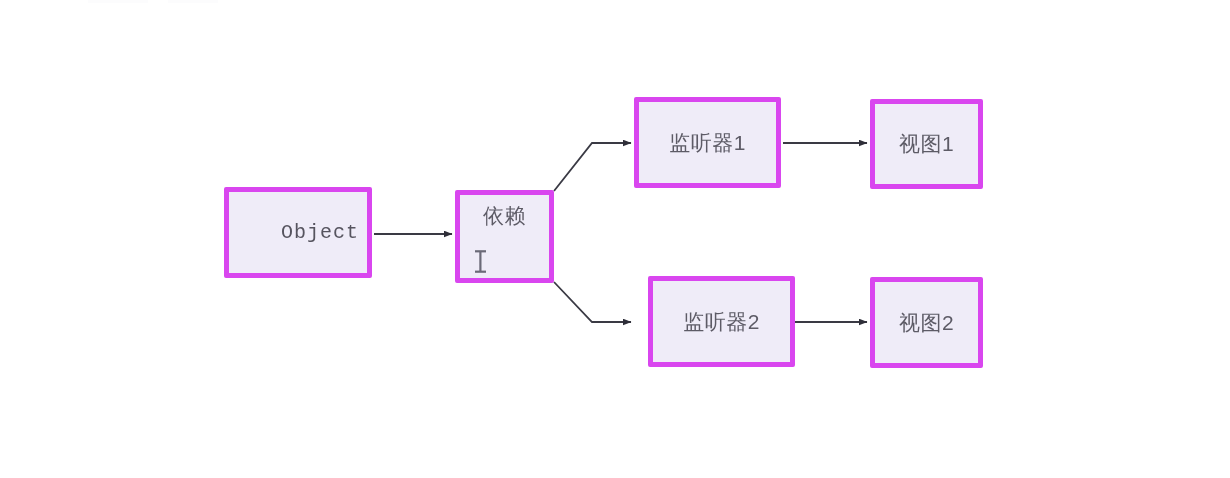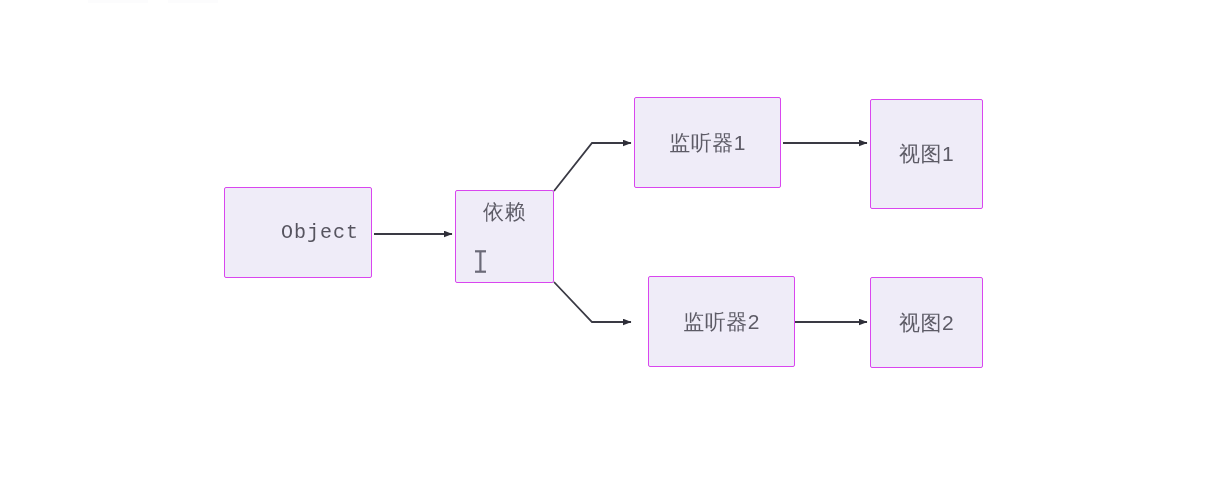--- a/index.html
+++ b/index.html
@@ -23,21 +23,21 @@
     height: 478px;
     pointer-events: none;
   }
   .node {
     position: absolute;
     box-sizing: border-box;
     display: flex;
     align-items: center;
     justify-content: center;
     background: #efecf8;
-    border: 1px solid #d946ef;
+    border: 5px solid #d946ef;
     border-radius: 2px;
     color: #5d5b66;
     font-size: 21px;
     line-height: 1.2;
     letter-spacing: 0.5px;
     text-align: center;
     user-select: none;
   }
   .node-mono {
     font-family: "Liberation Mono", "DejaVu Sans Mono", monospace;
@@ -47,21 +47,21 @@
     padding-left: 44px;
   }
   .node-label {
     display: block;
   }
   
   #node-object   { left: 224px; top: 187px; width: 148px; height: 91px; }
   #node-dep      { left: 455px; top: 190px; width: 99px;  height: 93px;
                    align-items: flex-start; padding-top: 8px; }
   #node-lis1     { left: 634px; top: 97px;  width: 147px; height: 91px; }
-  #node-view1    { left: 870px; top: 99px;  width: 113px; height: 110px; }
+  #node-view1    { left: 870px; top: 99px;  width: 113px; height: 90px; }
   #node-lis2     { left: 648px; top: 276px; width: 147px; height: 91px; }
   #node-view2    { left: 870px; top: 277px; width: 113px; height: 91px; }
 
   
   #ibeam-cursor {
     position: absolute;
     left: 473px;
     top: 249px;
     width: 15px;
     height: 25px;

